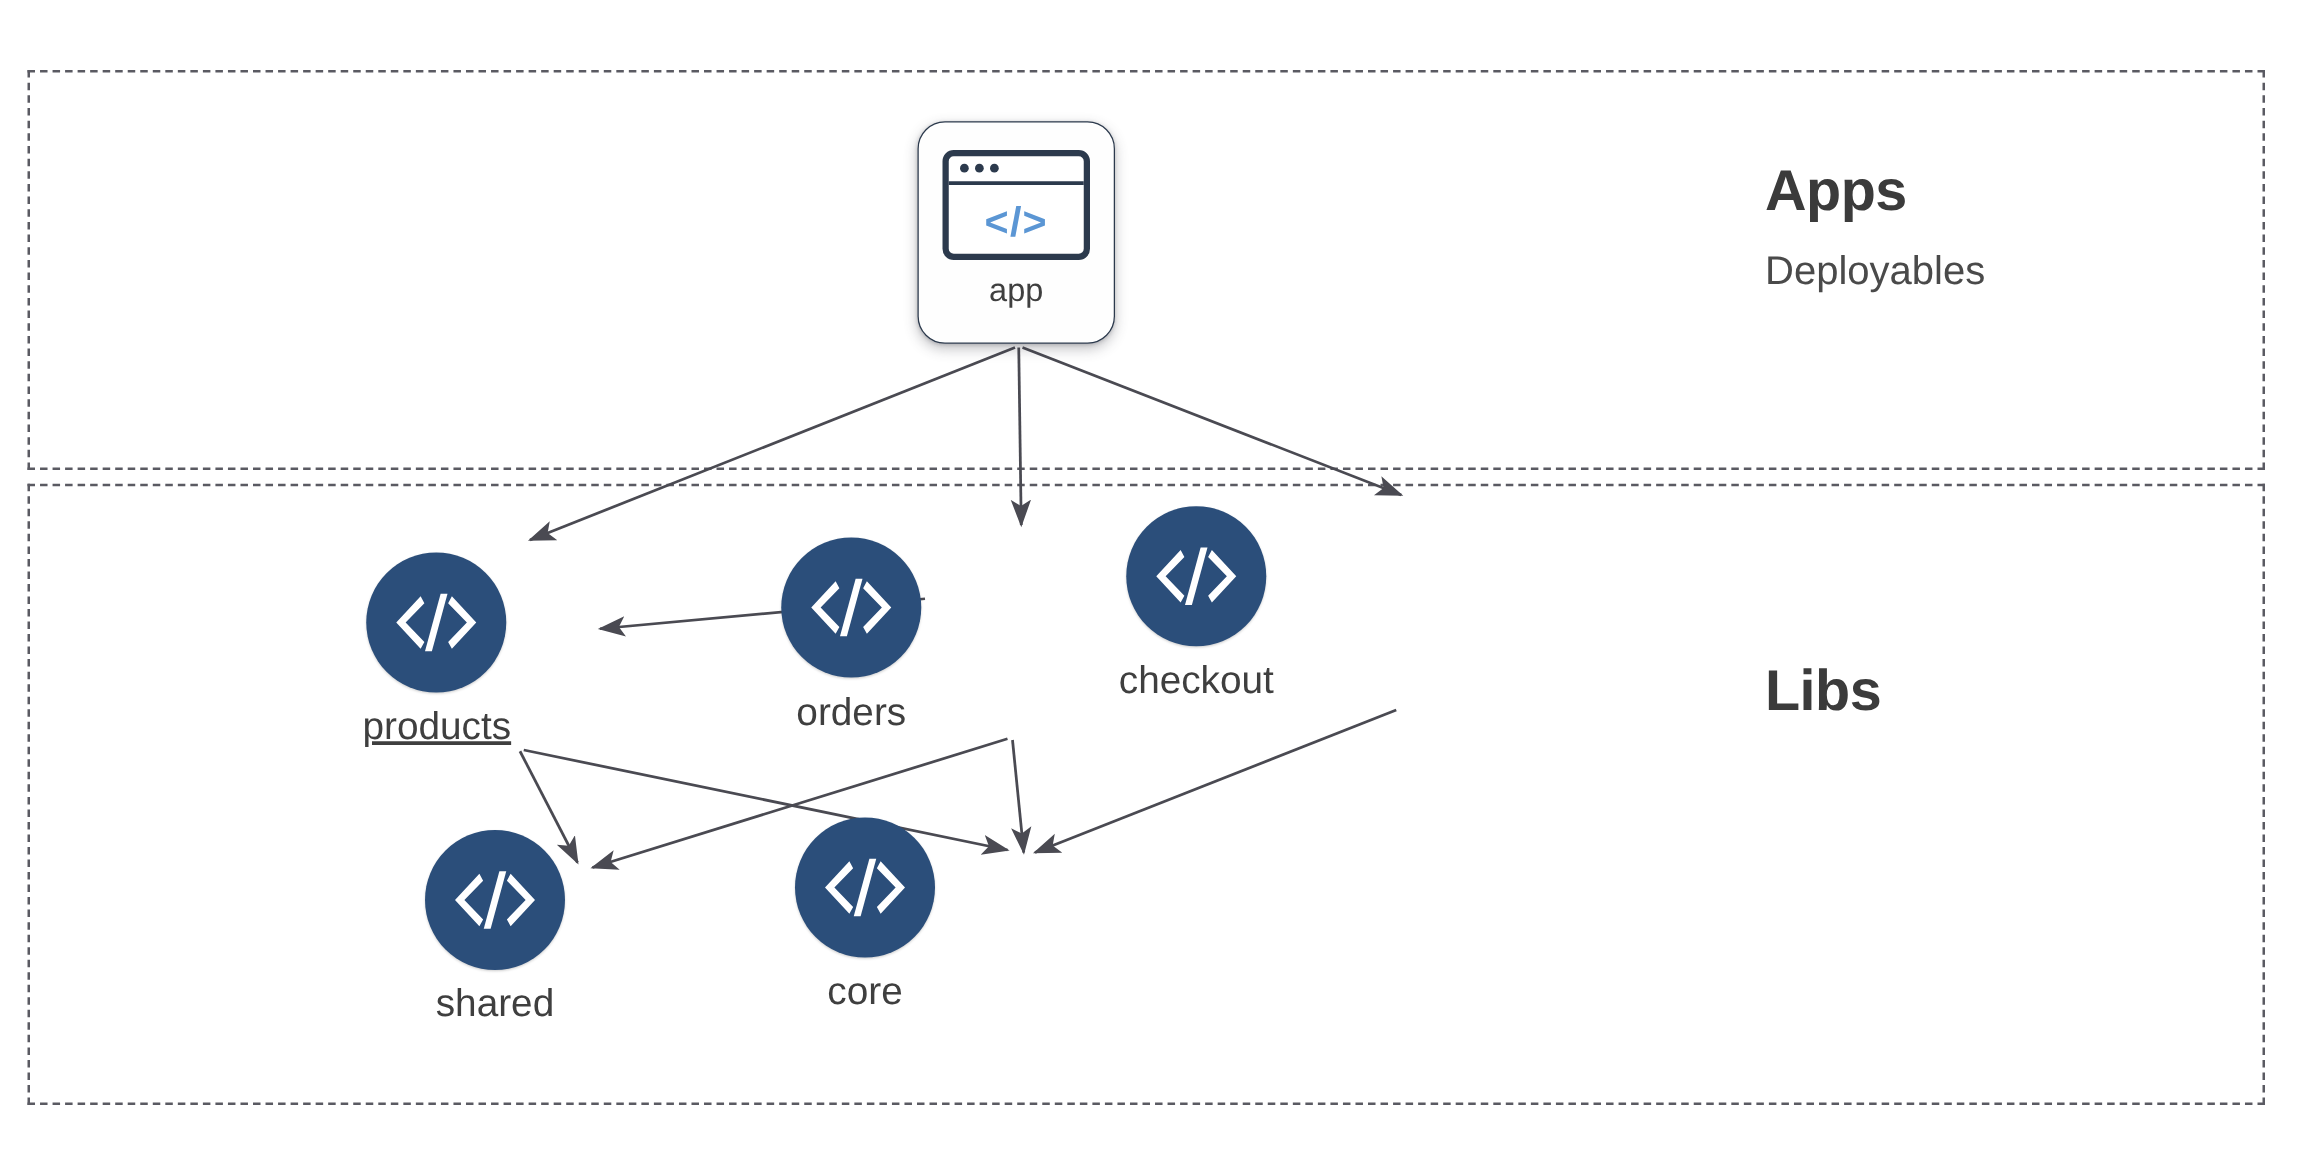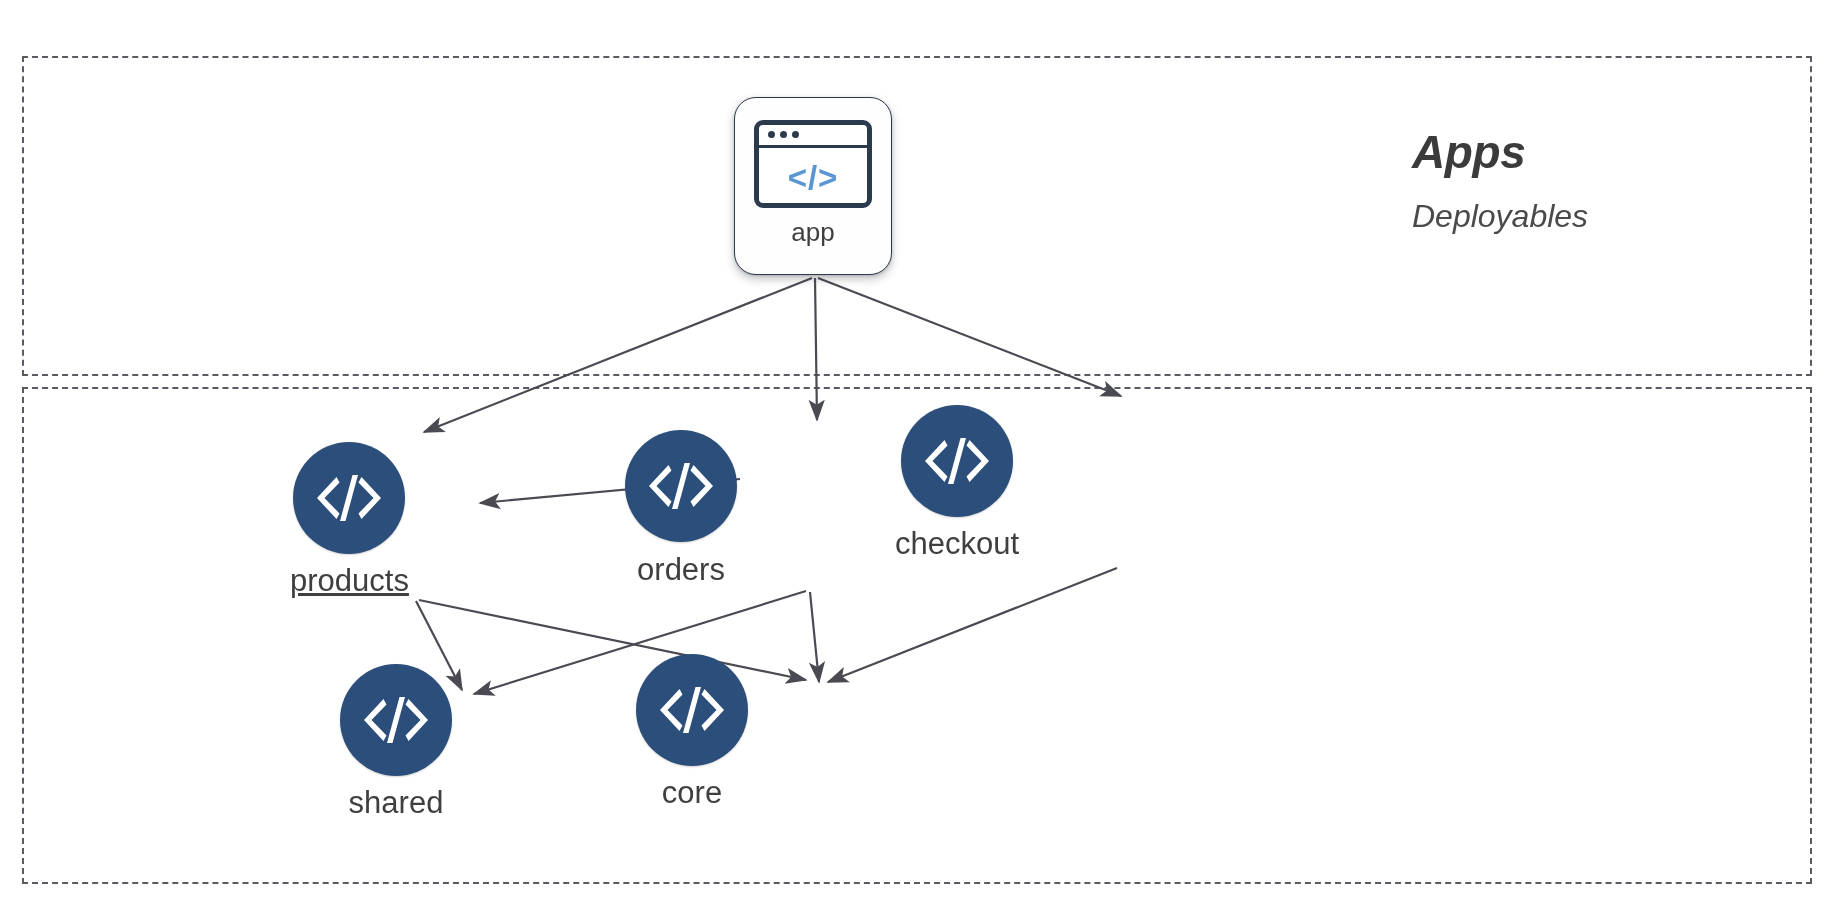--- a/index.html
+++ b/index.html
@@ -54,21 +54,21 @@
     letter-spacing: -0.4px;
     display: block;
   }
   .zone-caption .zc-sub {
     font-size: 32px;
     font-weight: normal;
     color: #4a4a4a;
     display: block;
     margin-top: 23px;
   }
-  #caption-apps { left: 1412px; top: 128px; font-style: italic; }
+  #caption-apps { left: 1412px; top: 128px; }
   #caption-libs { left: 1412px; top: 528px; }
   #caption-libs .zc-sub { font-size: 28px; margin-top: 10px; }
 
   
   #edges {
     position: absolute;
     left: 0; top: 0;
     width: 1838px;
     height: 920px;
     pointer-events: none;
@@ -183,20 +183,21 @@
 <div id="stage">
 
   <div class="zone" id="zone-apps"></div>
   <div class="zone" id="zone-libs"></div>
 
   <div class="zone-caption" id="caption-apps">
     <span class="zc-title">Apps</span>
     <span class="zc-sub">Deployables</span>
   </div>
   <div class="zone-caption" id="caption-libs">
+    <span class="zc-title">Libs</span>
   </div>
 
   <svg id="edges" viewBox="0 0 1838 920" xmlns="http://www.w3.org/2000/svg">
     <defs>
       <marker id="ah" markerWidth="11" markerHeight="11" refX="9.2" refY="4" orient="auto" markerUnits="strokeWidth">
         <path d="M0,0.3 L10,4 L0,7.7 L2.3,4 Z" fill="#4a4a52"></path>
       </marker>
     </defs>
 
     <line x1="812" y1="278" x2="424" y2="432" stroke="#4a4a52" stroke-width="2.2" marker-end="url(#ah)"></line>

